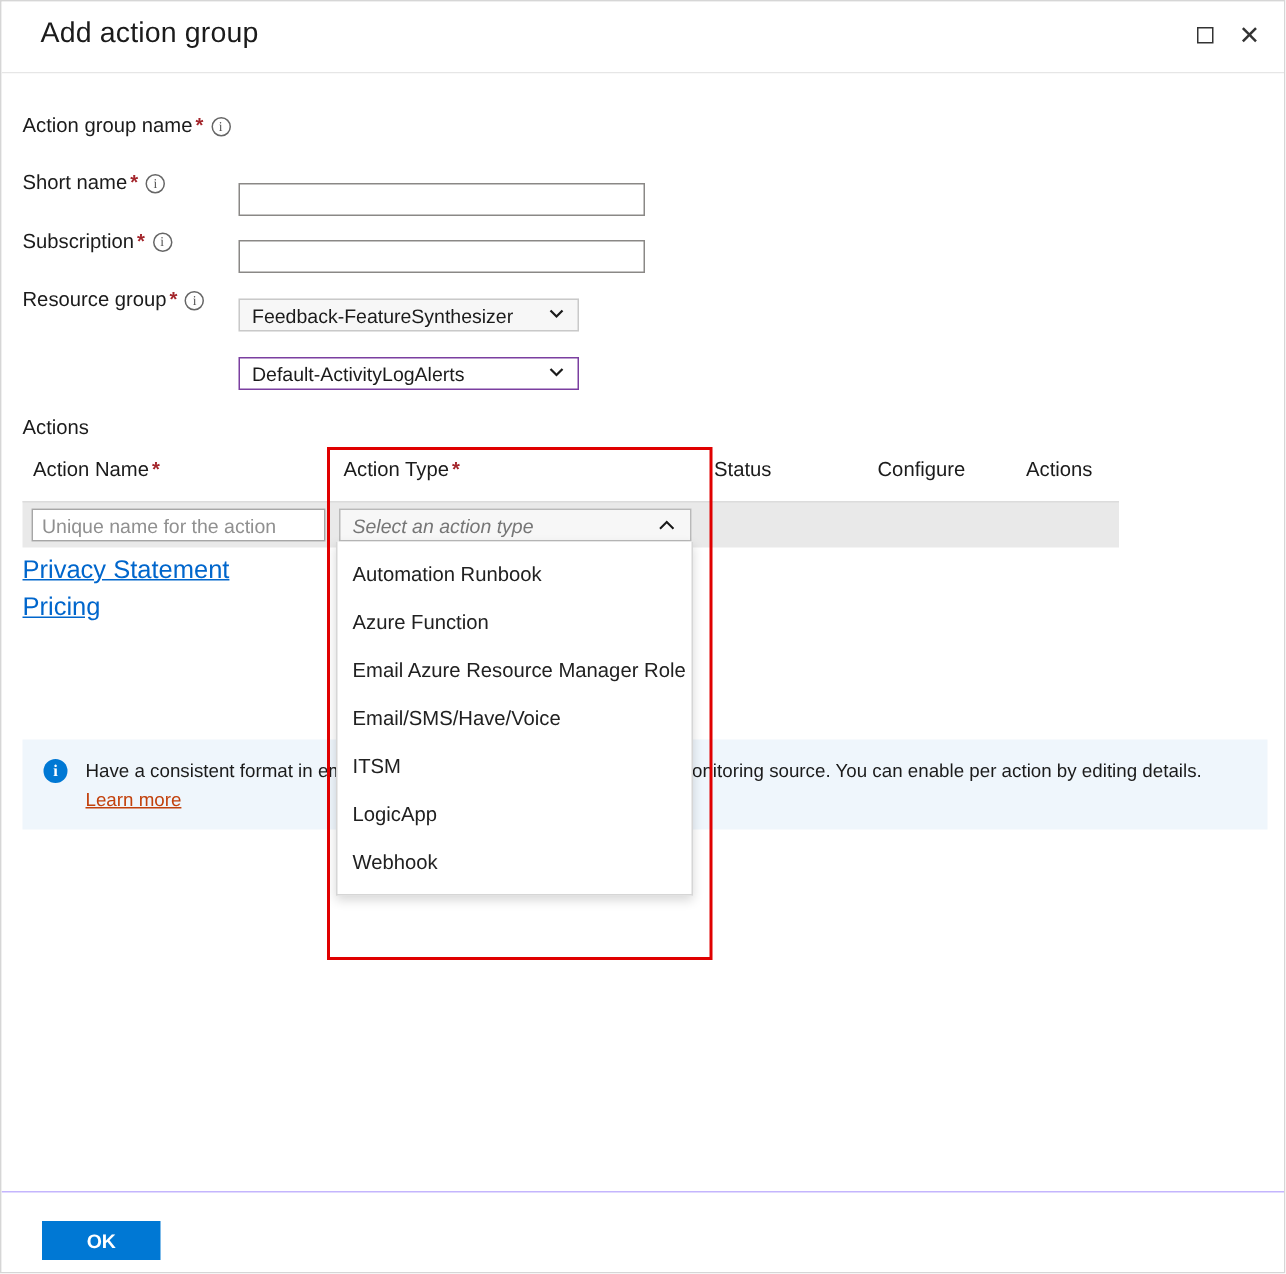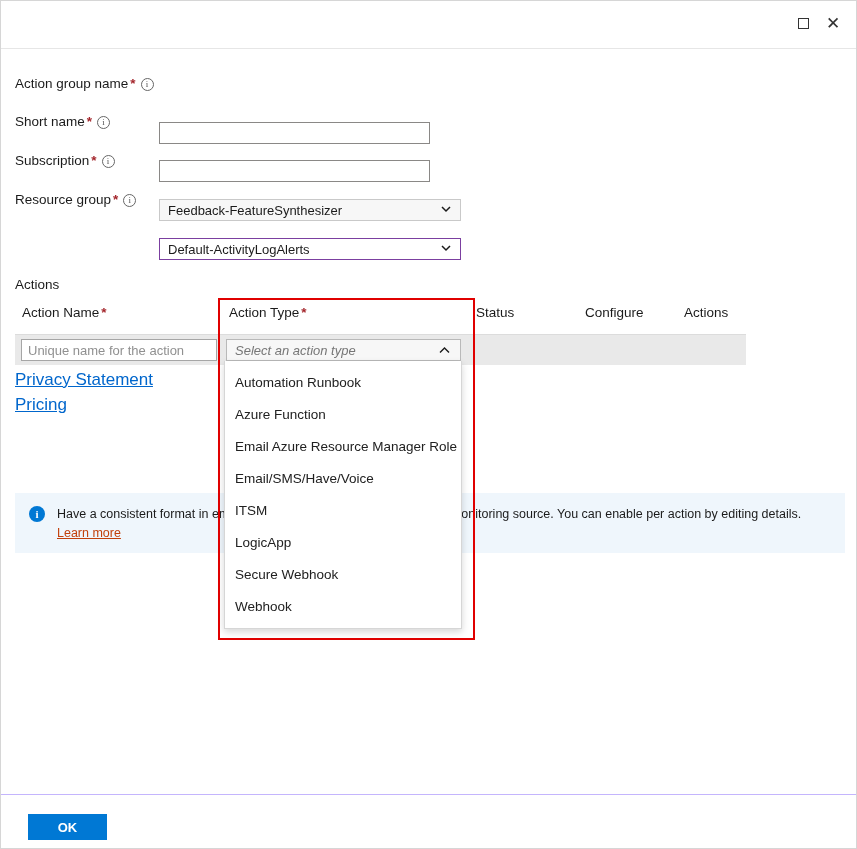--- a/index.html
+++ b/index.html
@@ -128,21 +128,21 @@
     font-size: 13px;
     padding: 0 6px;
     color: #1b1b1b;
     outline: none;
   }
   .txtinput::placeholder { color: #8d8d8d; }
 
   .selectbox {
     position: absolute;
     left: 158px;
-    width: 302px;
+    width: 227px;
     height: 22px;
     border: 1px solid #c9c9c9;
     background: #f7f7f7;
     font-size: 13px;
     color: #1b1b1b;
     padding-left: 8px;
     display: flex;
     align-items: center;
     cursor: pointer;
   }
@@ -342,20 +342,21 @@
     font-weight: 600;
     cursor: pointer;
   }
 </style>
 </head>
 <body>
 
 <div class="window">
 
   <div class="titlebar">
+    <div class="title-text">Add action group</div>
     <div class="title-buttons">
       <button class="titlebtn">
         <span class="glyph-max"></span>
       </button>
       <button class="titlebtn">
         <span class="glyph-close">✕</span>
       </button>
     </div>
   </div>
 
@@ -423,21 +424,20 @@
       </svg>
     </div>
 
     <div class="dropdown">
       <div class="dd-item">Automation Runbook</div>
       <div class="dd-item">Azure Function</div>
       <div class="dd-item">Email Azure Resource Manager Role</div>
       <div class="dd-item">Email/SMS/Have/Voice</div>
       <div class="dd-item">ITSM</div>
       <div class="dd-item">LogicApp</div>
-      <div class="dd-item">Secure Webhook</div>
       <div class="dd-item">Webhook</div>
     </div>
 
     <div class="redbox"></div>
 
     <div class="link" style="top:321px;">Privacy Statement</div>
     <div class="link" style="top:346px;">Pricing</div>
 
     <div class="banner">
       <div class="banner-icon">i</div>

